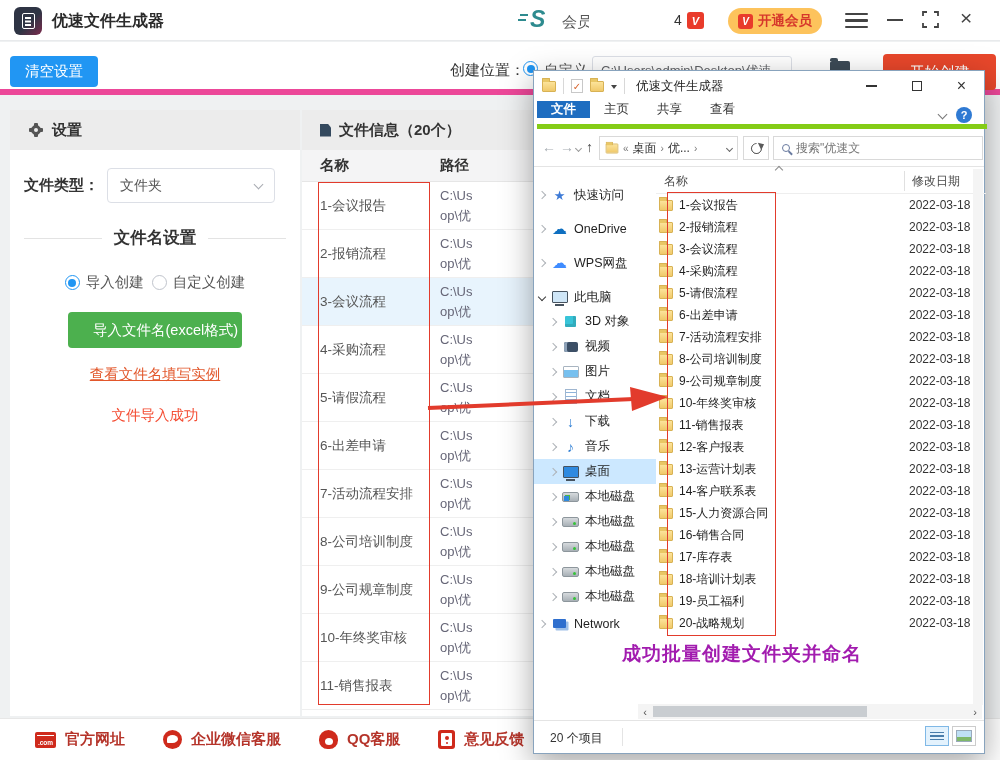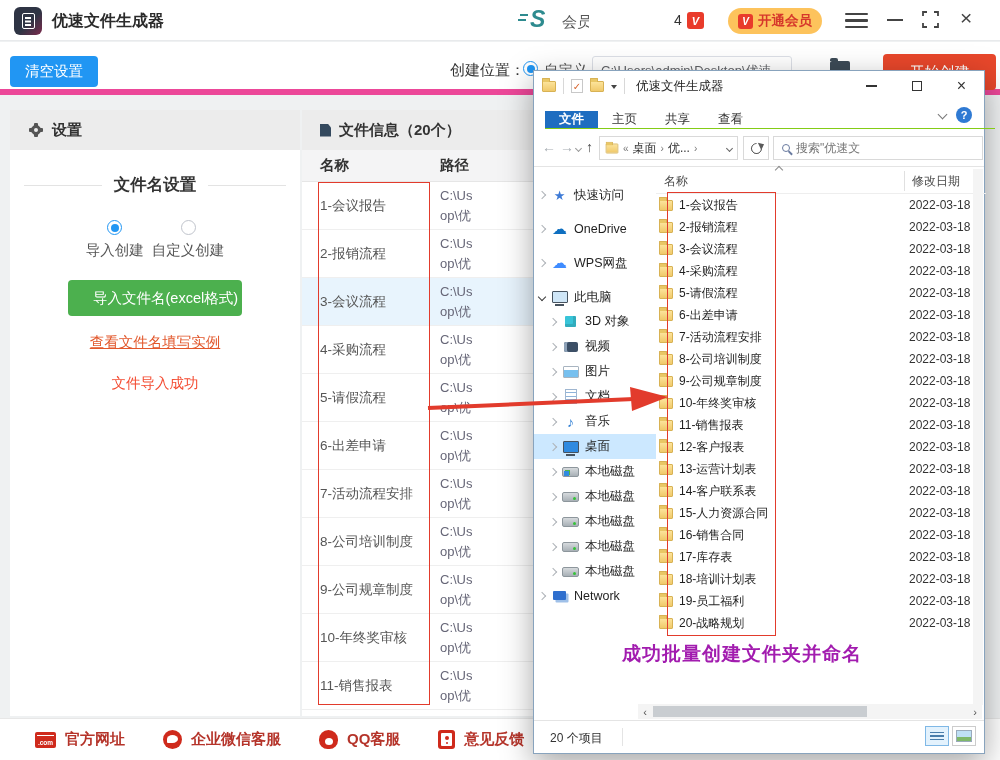--- a/index.html
+++ b/index.html
@@ -47,21 +47,21 @@
   .left-panel { position:absolute; left:10px; top:110px; width:290px; height:606px; background:#fff; }
   .phead { height:40px; background:#ececec; display:flex; align-items:center; padding:0 18px; gap:8px; font-size:15px; font-weight:bold; color:#333; }
   .ftype-row { display:flex; align-items:center; margin:18px 0 0 14px; gap:8px; }
   .ftype-label { font-size:15px; font-weight:bold; color:#333; }
   .selectbox { width:168px; height:35px; border:1px solid #dcdfe6; border-radius:4px; background:#fff; display:flex; align-items:center; justify-content:space-between; padding:0 12px; font-size:14px; color:#555; cursor:pointer; }
   .chev-down { width:7px; height:7px; border-right:1.5px solid #a8abb2; border-bottom:1.5px solid #a8abb2; transform:rotate(45deg); margin-top:-3px; }
   .section-div { display:flex; align-items:center; gap:12px; margin:24px 14px 0; }
   .section-div .line { flex:1; height:1px; background:#e3e3e3; }
   .section-title { font-size:16.5px; font-weight:bold; color:#333; }
   .radio-row { display:flex; align-items:center; justify-content:center; gap:8px; margin-top:24px; font-size:14.5px; color:#555; }
-  .radio-row .g { display:flex; align-items:center; gap:6px; cursor:pointer;flex-direction:column; }
+  .radio-row .g { display:flex; align-items:center; gap:6px; cursor:pointer; }
   .btn-green { display:block; margin:20px auto 0; width:174px; height:36px; background:#4cb04e; color:#fff; border:none; border-radius:4px; font-size:14.5px; cursor:pointer;padding-left:21px; }
   .example-link { display:block; margin:17px auto 0; width:fit-content; font-size:14.5px; color:#e2572b; text-decoration:underline; cursor:pointer; }
   .import-status { margin:22px auto 0; width:fit-content; font-size:14.5px; color:#f44b31; }
 
   
   .mid-panel { position:absolute; left:302px; top:110px; width:460px; height:606px; background:#fff; overflow:hidden; }
   .thead { display:flex; height:32px; background:#f4f4f5; border-bottom:1px solid #e6e6e6; align-items:center; font-size:14.5px; font-weight:bold; color:#333; }
   .thead .c1 { width:138px; padding-left:18px; }
   .thead .c2 { padding-left:0; }
   .trow { display:flex; height:48px; border-bottom:1px solid #efefef; }
@@ -91,21 +91,21 @@
   .folder-ic { width:14px; height:11px; background:linear-gradient(#fce39a,#f0c96a); border:1px solid #d8b254; border-radius:1px; position:relative; flex:none; }
   .folder-ic::before { content:""; position:absolute; top:-3.5px; left:-1px; width:6px; height:3px; background:#e9c765; border:1px solid #d8b254; border-bottom:none; border-radius:1px 1px 0 0; }
   .qcheck { width:12px; height:14px; background:#fff; border:1px solid #c8c8c8; font-size:10px; color:#d7622a; display:flex; align-items:center; justify-content:center; }
   .qat-caret { width:0; height:0; border-left:3.5px solid transparent; border-right:3.5px solid transparent; border-top:4px solid #444; margin-top:2px; }
   .ex-title { font-size:12.5px; color:#222; margin-left:4px; }
   .ex-controls { position:absolute; right:0; top:0; height:30px; display:flex; }
   .ex-ctl { width:45px; height:30px; display:flex; align-items:center; justify-content:center; cursor:pointer; }
   .ex-min { width:11px; height:1.6px; background:#333; }
   .ex-max { width:10px; height:10px; border:1.4px solid #333; }
   .ex-close { font-size:16px; color:#333; }
-  .ex-tabs { position:absolute; left:11px; top:30px; width:100%; height:28px; border-bottom:1px solid #84cc16; display:flex; align-items:flex-end; }
+  .ex-tabs { position:absolute; left:3px; top:30px; width:100%; height:28px; border-bottom:5px solid #84cc16; display:flex; align-items:flex-start; }
   .ex-tab { padding:0 14px; display:flex; align-items:center; font-size:12.5px; color:#333; cursor:pointer; }
   .ex-tab.active { background:#1e6dc0; color:#fff; font-weight:bold; }
   .ribbon-chev { position:absolute; right:38px; top:40px; width:7px; height:7px; border-right:1.4px solid #777; border-bottom:1.4px solid #777; transform:rotate(45deg); cursor:pointer; }
   .help-icon { position:absolute; right:12px; top:36px; width:16px; height:16px; border-radius:50%; background:#2f7ad3; color:#fff; font-size:11px; font-weight:bold; display:flex; align-items:center; justify-content:center; cursor:pointer; }
   .ex-addr { position:absolute; left:0; top:58px; width:100%; height:38px; border-bottom:1px solid #e4e4e4; }
   .nav-arrow { position:absolute; top:10px; font-size:14px; color:#a7adb3; cursor:pointer; }
   .nav-arrow.up { color:#444; }
   .tiny-chev { position:absolute; left:42px; top:17px; width:5px; height:5px; border-right:1.2px solid #999; border-bottom:1.2px solid #999; transform:rotate(45deg); }
   .crumb-box { position:absolute; left:65px; top:7px; width:139px; height:24px; border:1px solid #d9d9d9; background:#fff; display:flex; align-items:center; gap:4px; padding:0 5px; font-size:12px; color:#333; }
   .crumb-sep { color:#777; font-size:10px; }
@@ -226,20 +226,27 @@
     <div class="phead">
       <svg width="16" height="16" viewBox="0 0 16 16">
           <rect x="6" y="1" width="4" height="14" rx="1" fill="#555"></rect>
           <rect x="1" y="6" width="14" height="4" rx="1" fill="#555"></rect>
           <rect x="3.2" y="3.2" width="9.6" height="9.6" rx="1.5" fill="#555" transform="rotate(45 8 8)"></rect>
           <circle cx="8" cy="8" r="4.6" fill="#555"></circle>
           <circle cx="8" cy="8" r="2" fill="#ececec"></circle>
         </svg>
       <span>设置</span>
     </div>
+    <div class="ftype-row">
+      <span class="ftype-label">文件类型：</span>
+      <div class="selectbox">
+        <span>文件夹</span>
+        <span class="chev-down"></span>
+      </div>
+    </div>
     <div class="section-div">
       <span class="line"></span>
       <span class="section-title">文件名设置</span>
       <span class="line"></span>
     </div>
     <div class="radio-row">
       <span class="g">
         <span class="radio sel"></span>
         <span>导入创建</span>
       </span>
@@ -450,20 +457,25 @@
           <span class="ni pic-icon"></span>
           <span class="nlabel">图片</span>
         </div>
         <div class="nav-item lvl2">
           <span class="chev"></span>
           <span class="ni docfile-icon"></span>
           <span class="nlabel">文档</span>
         </div>
         <div class="nav-item lvl2">
           <span class="chev"></span>
+          <span class="ni download-icon"></span>
+          <span class="nlabel">下载</span>
+        </div>
+        <div class="nav-item lvl2">
+          <span class="chev"></span>
           <span class="ni music-icon"></span>
           <span class="nlabel">音乐</span>
         </div>
         <div class="nav-item lvl2 sel">
           <span class="chev"></span>
           <span class="ni desktop-icon"></span>
           <span class="nlabel">桌面</span>
         </div>
         <div class="nav-item lvl2">
           <span class="chev"></span>

